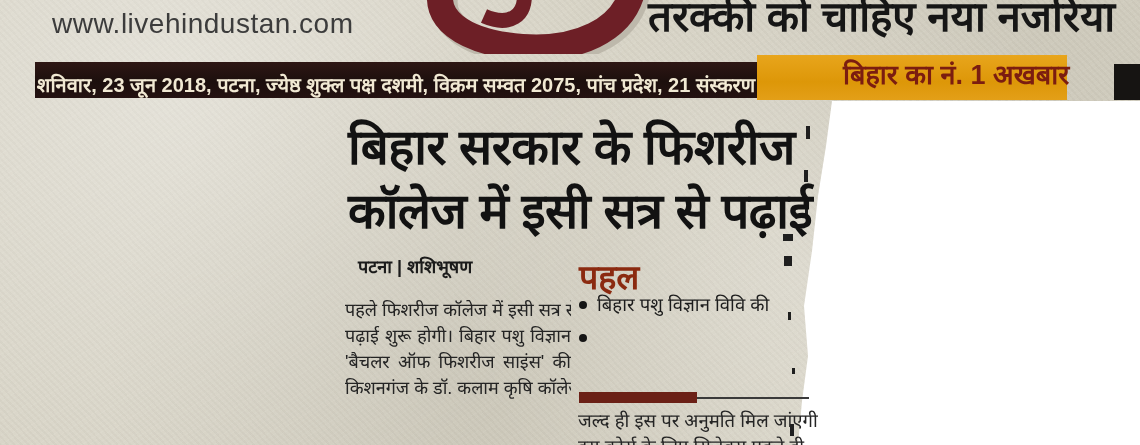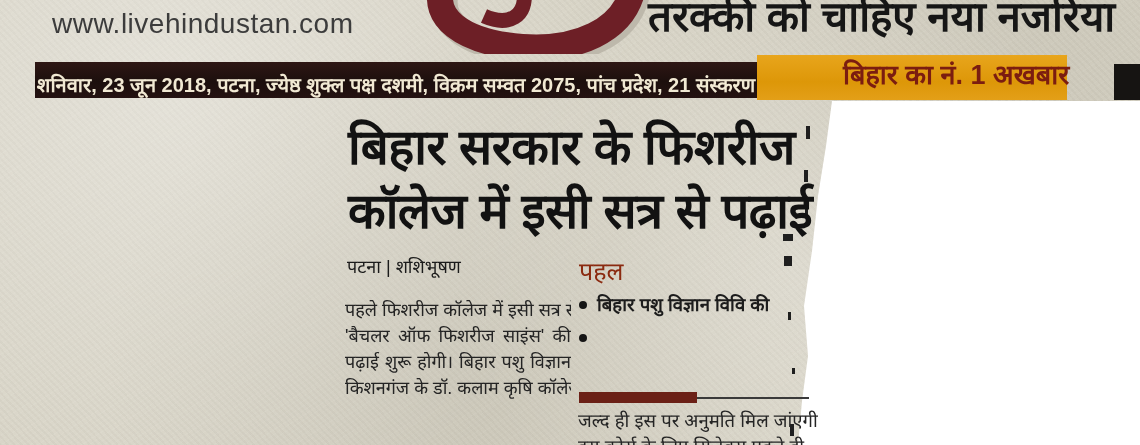--- a/index.html
+++ b/index.html
@@ -33,30 +33,30 @@
     background:linear-gradient(180deg,#e8a51c 0%,#dd9708 60%,#e39f18 100%);
     display:flex;align-items:flex-start;
   }
   #badge .txt{margin-left:86px;color:#7b1d10;font-size:27px;font-weight:bold;white-space:nowrap;}
   #black-bar{left:1114px;top:64px;width:26px;height:36px;background:#161412;}
   
   .headline{left:348px;color:#121212;font-weight:bold;font-size:49px;white-space:nowrap;letter-spacing:-.5px;}
   #headline-1{top:112px;}
   #headline-2{top:176px;}
   
-  #byline{left:347px;top:254px;font-size:18px;font-weight:normal;color:#1b1b1b;text-align:center;}
+  #byline{left:358px;top:254px;font-size:18px;font-weight:bold;color:#1b1b1b;text-align:center;}
   #body-col{left:345px;top:297px;width:226px;height:148px;overflow:hidden;color:#242424;}
   #body-col .line{font-size:18px;line-height:26px;text-align:justify;text-align-last:justify;white-space:nowrap;}
   #body-col .line:last-child{text-align-last:left;}
   
-  #highlight-title{left:579px;top:253px;font-size:25px;font-weight:normal;color:#8b2a10;}
+  #highlight-title{left:579px;top:253px;font-size:34px;font-weight:bold;color:#8b2a10;}
   #highlight-list{left:579px;top:292px;width:235px;}
   .bullet-item{display:flex;margin-bottom:7px;}
   .bullet-dot{width:8px;height:8px;border-radius:50%;background:#151515;margin:9px 10px 0 0;flex:0 0 8px;}
-  .bullet-lines{color:#1c1c1c;font-size:18.5px;font-weight:bold;line-height:26px;white-space:nowrap;}
+  .bullet-lines{color:#1c1c1c;font-size:18.5px;font-weight:normal;line-height:26px;white-space:nowrap;}
   #highlight-divider{left:579px;top:392px;width:230px;display:flex;align-items:center;}
   #highlight-divider .thick{width:118px;height:11px;background:#6b2016;}
   #highlight-divider .thin{flex:1;height:2px;background:#3a3a3a;}
   #note-col{left:578px;top:408px;width:240px;height:37px;overflow:hidden;color:#242424;}
   #note-col .line{font-size:18.5px;line-height:26px;white-space:nowrap;}
   
   #torn-white{
     left:798px;top:101px;width:342px;height:344px;background:#ffffff;
     clip-path:polygon(34px 0,342px 0,342px 344px,0 344px,4px 300px,10px 255px,6px 205px,14px 150px,20px 95px,28px 45px);
   }
@@ -97,22 +97,22 @@
   <div class="abs ink-mark" style="left:792px;top:368px;width:3px;height:6px;"></div>
   <div class="abs ink-mark" style="left:790px;top:424px;width:4px;height:12px;"></div>
 
   <div class="abs headline" id="headline-2">कॉलेज में इसी सत्र से पढ़ाई</div>
   <div class="abs headline" id="headline-1">बिहार सरकार के फिशरीज</div>
 
   <div class="abs" id="byline">पटना | शशिभूषण</div>
 
   <div class="abs" id="body-col">
     <div class="line">पहले फिशरीज कॉलेज में इसी सत्र से</div>
+    <div class="line">पढ़ाई शुरू होगी। बिहार पशु विज्ञान</div>
     <div class="line">'बैचलर ऑफ फिशरीज साइंस' की</div>
-    <div class="line">पढ़ाई शुरू होगी। बिहार पशु विज्ञान</div>
     <div class="line">किशनगंज के डॉ. कलाम कृषि कॉलेज</div>
 
   </div>
 
   <div class="abs" id="highlight-title">पहल</div>
 
   <div class="abs" id="highlight-list">
     <div class="bullet-item">
       <span class="bullet-dot"></span>
       <div class="bullet-lines">

